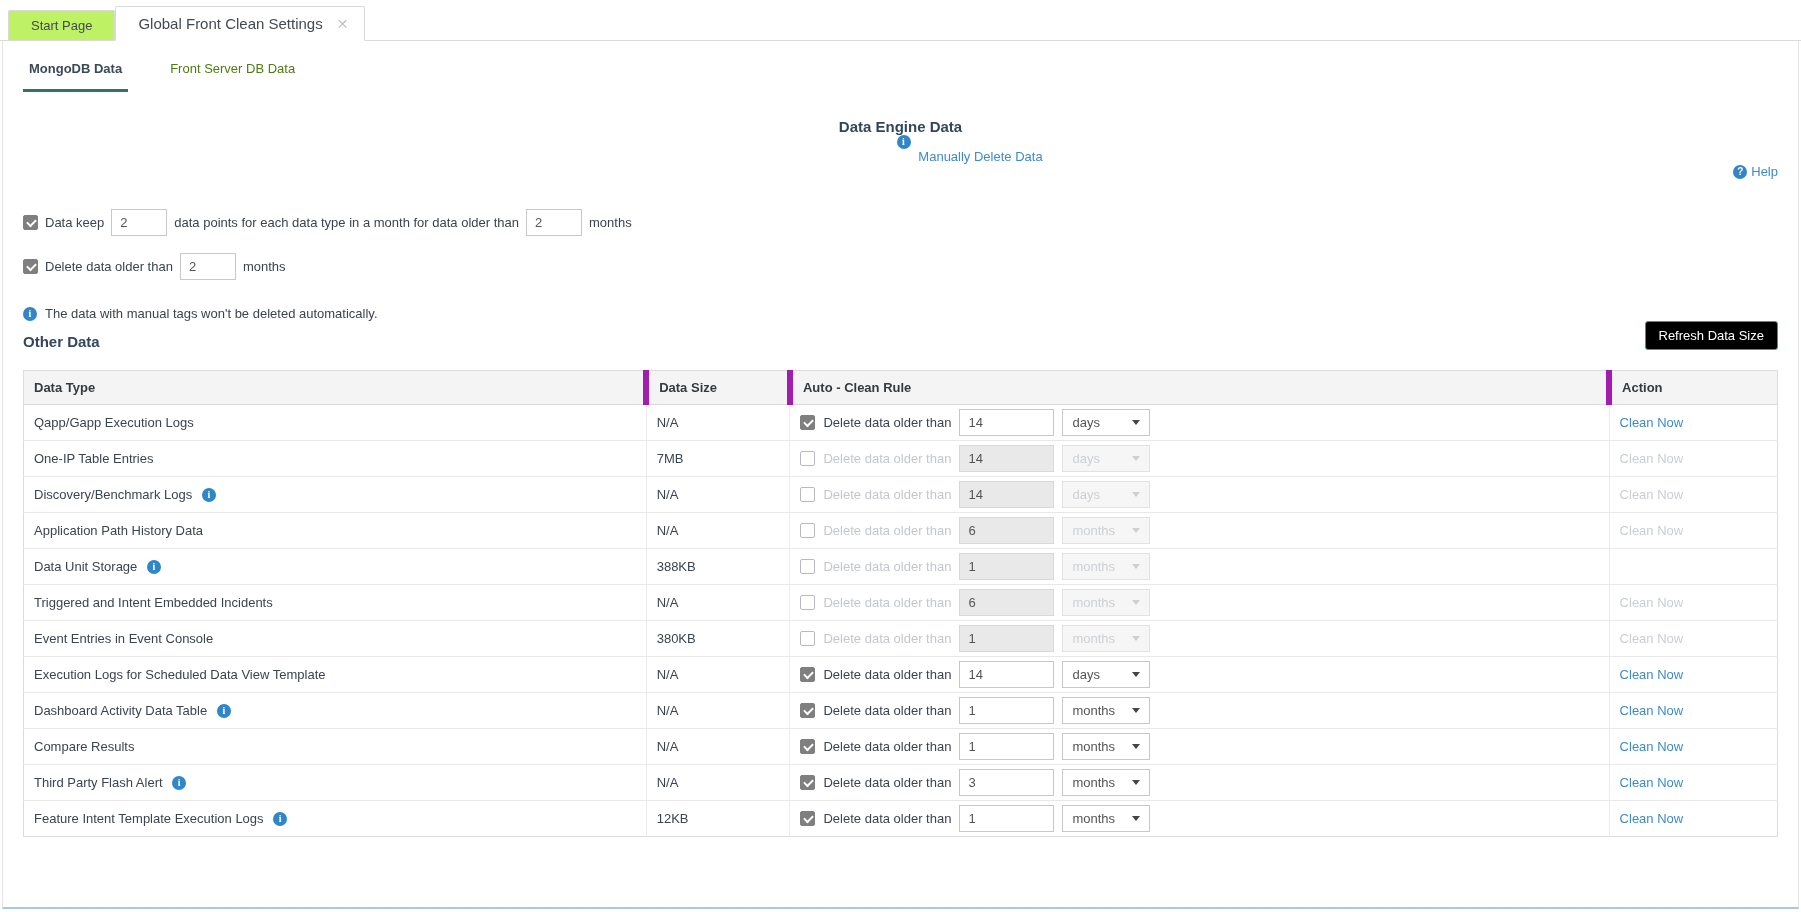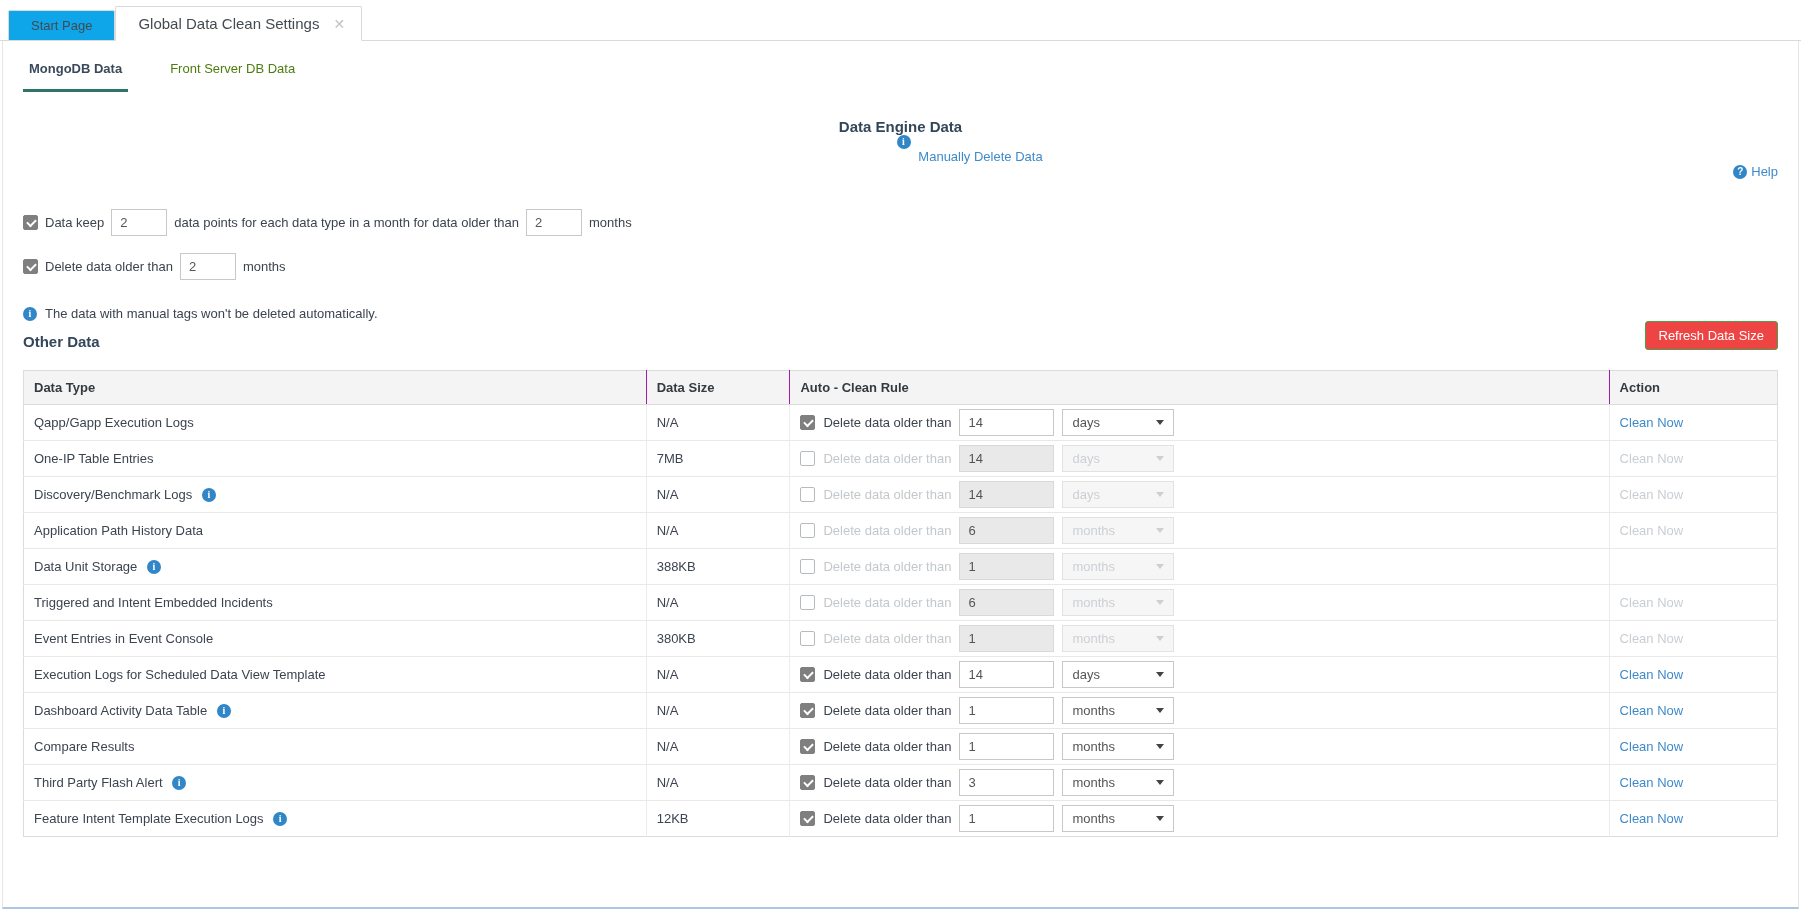--- a/index.html
+++ b/index.html
@@ -9,21 +9,21 @@
     background:#fff;
     font-family:"Liberation Sans", sans-serif;
     font-size:13px; color:#3c4450;
   }
 
   
   .tabbar { height:41px; padding-left:8px; border-bottom:1px solid #d9d9d9;
             display:flex; align-items:flex-end; background:#fff; }
   .wtab { display:flex; align-items:center; gap:14px;
           border:1px solid #d9d9d9; border-bottom:none;
-          background:#0ea5e9; color:#444a52; cursor:pointer; }
+          background:#bef264; color:#444a52; cursor:pointer; }
   .wtab.inactive { height:30px; padding:0 22px; font-size:13px; border-radius:2px 2px 0 0; }
   .wtab.active  { height:35px; padding:0 16px 0 22px; font-size:15px; background:#fff;
                   position:relative; z-index:2; margin-bottom:-1px;
                   border-bottom:1px solid #fff; border-radius:2px 2px 0 0; }
   .close-x { color:#c3c3c3; font-size:14px; line-height:1; cursor:pointer; }
 
   
   .panel { margin:0 2px; height:868px;
            border-left:1px solid #e5e5e5; border-right:1px solid #e5e5e5;
            border-bottom:2px solid #aac8e4;
@@ -58,63 +58,63 @@
               border-radius:2px; position:relative; flex:0 0 auto; cursor:pointer; }
   .checkbox.checked { background:#7f7f7f; border-color:#7f7f7f; }
   .checkbox.checked::after { content:""; position:absolute; left:3px; top:3px;
               width:7px; height:4px; border-left:2px solid #fff; border-bottom:2px solid #fff;
               transform:rotate(-45deg); }
 
   .note-row { display:flex; align-items:center; gap:8px; margin-top:26px; }
 
   
   .other-head { display:flex; align-items:flex-end; }
-  .btn-green { margin-left:auto; background:#ef4444; color:#fff; border:1px solid #4aa04e;
+  .btn-green { margin-left:auto; background:#000000; color:#fff; border:1px solid #4aa04e;
                border-radius:3px; padding:6px 13px; font-size:13px; cursor:pointer;
                font-family:"Liberation Sans",sans-serif;text-align:right; }
 
   
   table { width:100%; border-collapse:collapse; margin-top:20px;
           border:1px solid #dcdcdc; table-layout:fixed; }
   thead th { background:#f4f4f4; text-align:left; font-weight:bold; color:#333a40;
-             padding:9px 10px; border-bottom:1px solid #dcdcdc; border-right:1px solid #a21caf; }
+             padding:9px 10px; border-bottom:1px solid #dcdcdc; border-right:6px solid #a21caf; }
   thead th:last-child { border-right:none; }
   tbody td { padding:4px 10px; height:36px; border-bottom:1px solid #e8e8e8;
              border-right:1px solid #ececec; color:#3c4450; }
   tbody td:last-child { border-right:none; }
   tbody tr:last-child td { border-bottom:none; }
 
   .col-type { width:35.5%; } .col-size { width:8.2%; }
   .col-rule { width:46.7%; } .col-action { width:9.6%; }
 
   .rule-cell { display:flex; align-items:center; gap:8px; }
   .rule-cell .num-input { width:95px; }
   .rule-cell.off .rule-label { color:#c3c8cc; }
   .rule-cell.off .num-input { background:#e9e9e9; border-color:#d9d9d9; }
 
-  .fake-select { width:112px; height:27px; border:1px solid #c8c8c8; background:#fff;
+  .fake-select { width:88px; height:27px; border:1px solid #c8c8c8; background:#fff;
                  display:flex; align-items:center; justify-content:space-between;
                  padding:0 9px; color:#555; cursor:pointer; }
   .fake-select .caret { width:0; height:0; border-left:4px solid transparent;
                  border-right:4px solid transparent; border-top:5px solid #444; }
   .rule-cell.off .fake-select { background:#f6f6f6; border-color:#e2e2e2; color:#ccd0d4; }
   .rule-cell.off .fake-select .caret { border-top-color:#ccd0d4; }
 
   .clean-link { color:#3f8ac9; cursor:pointer; }
   .clean-link.off { color:#c9ced3; cursor:default; }
 </style>
 </head>
 <body>
 
 <div class="tabbar">
   <div class="wtab inactive">
     <span>Start Page</span>
   </div>
   <div class="wtab active">
-    <span>Global Data Clean Settings</span>
+    <span>Global Front Clean Settings</span>
     <span class="close-x">✕</span>
   </div>
 </div>
 
 <div class="panel">
 
   <div class="subtabs">
     <div class="subtab active">MongoDB Data</div>
     <div class="subtab linkish">Front Server DB Data</div>
   </div>

